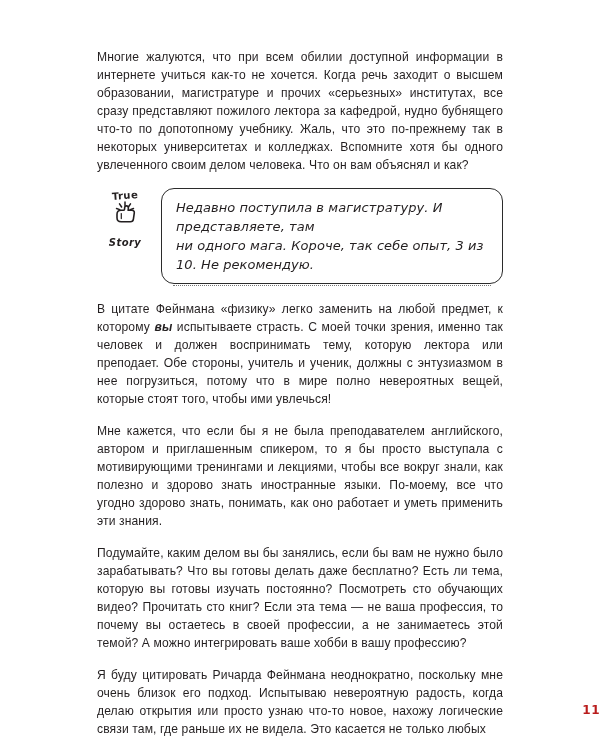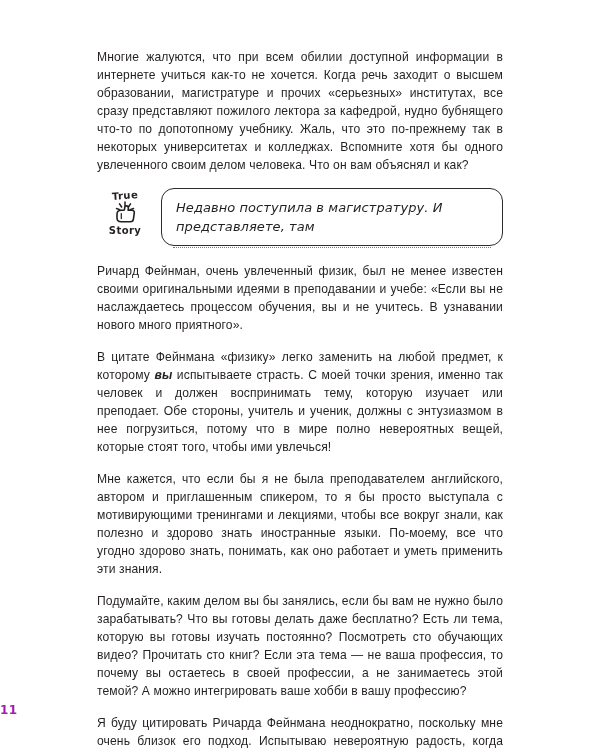--- a/index.html
+++ b/index.html
@@ -72,21 +72,22 @@
     line-height: 11px;
     display: block;
   }
 
   .badge-word.top {
     transform: rotate(-4deg);
     margin-bottom: 0px;
   }
 
   .badge-word.bottom {
-    margin-top: 0px;
+    margin-top: 12px;
+    font-style: italic;
   }
 
   .badge-art {
     display: block;
     margin: 0 auto;
   }
 
   .callout-box {
     flex: 1 1 auto;
     position: relative;
@@ -120,25 +121,25 @@
   }
 
   .callout-text span { display: block; }
 
   
   .folio {
     position: absolute;
     left: 0;
     right: 0;
     top: 703px;
-    text-align: left;
+    text-align: right;
     font-family: "DejaVu Sans", sans-serif;
     font-size: 12px;
     font-weight: 700;
-    color: #a21caf;
+    color: #b91c1c;
     letter-spacing: 0.5px;
   }
 </style>
 </head>
 <body>
 
 <div class="page">
 
   <div class="content">
 
@@ -172,29 +173,29 @@
             <line x1="13.3" y1="12.6" x2="13.3" y2="17.6"></line>
           </g>
         </svg>
 
         <span class="badge-word bottom">Story</span>
       </div>
 
       <div class="callout-box">
         <div class="callout-text">
           <span>Недавно поступила в магистратуру. И представляете, там</span>
+          <span>ни одного мага. Короче, так себе опыт, 3 из 10. Не рекомендую.</span>
         </div>
       </div>
 
     </div>
 
-    <p class="para">Ричард Фейнман, очень увлеченный физик, был не менее известен своими оригинальными идеями в преподавании и учебе: «Если вы не наслаждаетесь процессом обучения, вы и не учитесь. В узнавании нового много приятного».</p>
 
     <p class="para">
-      <span>В цитате Фейнмана «физику» легко заменить на любой предмет, к которому </span><em>вы</em><span> испытываете страсть. С моей точки зрения, именно так человек и должен воспринимать тему, которую изучает или преподает. Обе стороны, учитель и ученик, должны с энтузиазмом в нее погрузиться, потому что в мире полно невероятных вещей, которые стоят того, чтобы ими увлечься!</span>
+      <span>В цитате Фейнмана «физику» легко заменить на любой предмет, к которому </span><em>вы</em><span> испытываете страсть. С моей точки зрения, именно так человек и должен воспринимать тему, которую лектора или преподает. Обе стороны, учитель и ученик, должны с энтузиазмом в нее погрузиться, потому что в мире полно невероятных вещей, которые стоят того, чтобы ими увлечься!</span>
     </p>
 
     <p class="para">Мне кажется, что если бы я не была преподавателем английского, автором и приглашенным спикером, то я бы просто выступала с мотивирующими тренингами и лекциями, чтобы все вокруг знали, как полезно и здорово знать иностранные языки. По-моему, все что угодно здорово знать, понимать, как оно работает и уметь применить эти знания.</p>
 
     <p class="para">Подумайте, каким делом вы бы занялись, если бы вам не нужно было зарабатывать? Что вы готовы делать даже бесплатно? Есть ли тема, которую вы готовы изучать постоянно? Посмотреть сто обучающих видео? Прочитать сто книг? Если эта тема — не ваша профессия, то почему вы остаетесь в своей профессии, а не занимаетесь этой темой? А можно интегрировать ваше хобби в вашу профессию?</p>
 
     <p class="para">Я буду цитировать Ричарда Фейнмана неоднократно, поскольку мне очень близок его подход. Испытываю невероятную радость, когда делаю открытия или просто узнаю что-то новое, нахожу логические связи там, где раньше их не видела. Это касается не только любых</p>
 
   </div>
 

